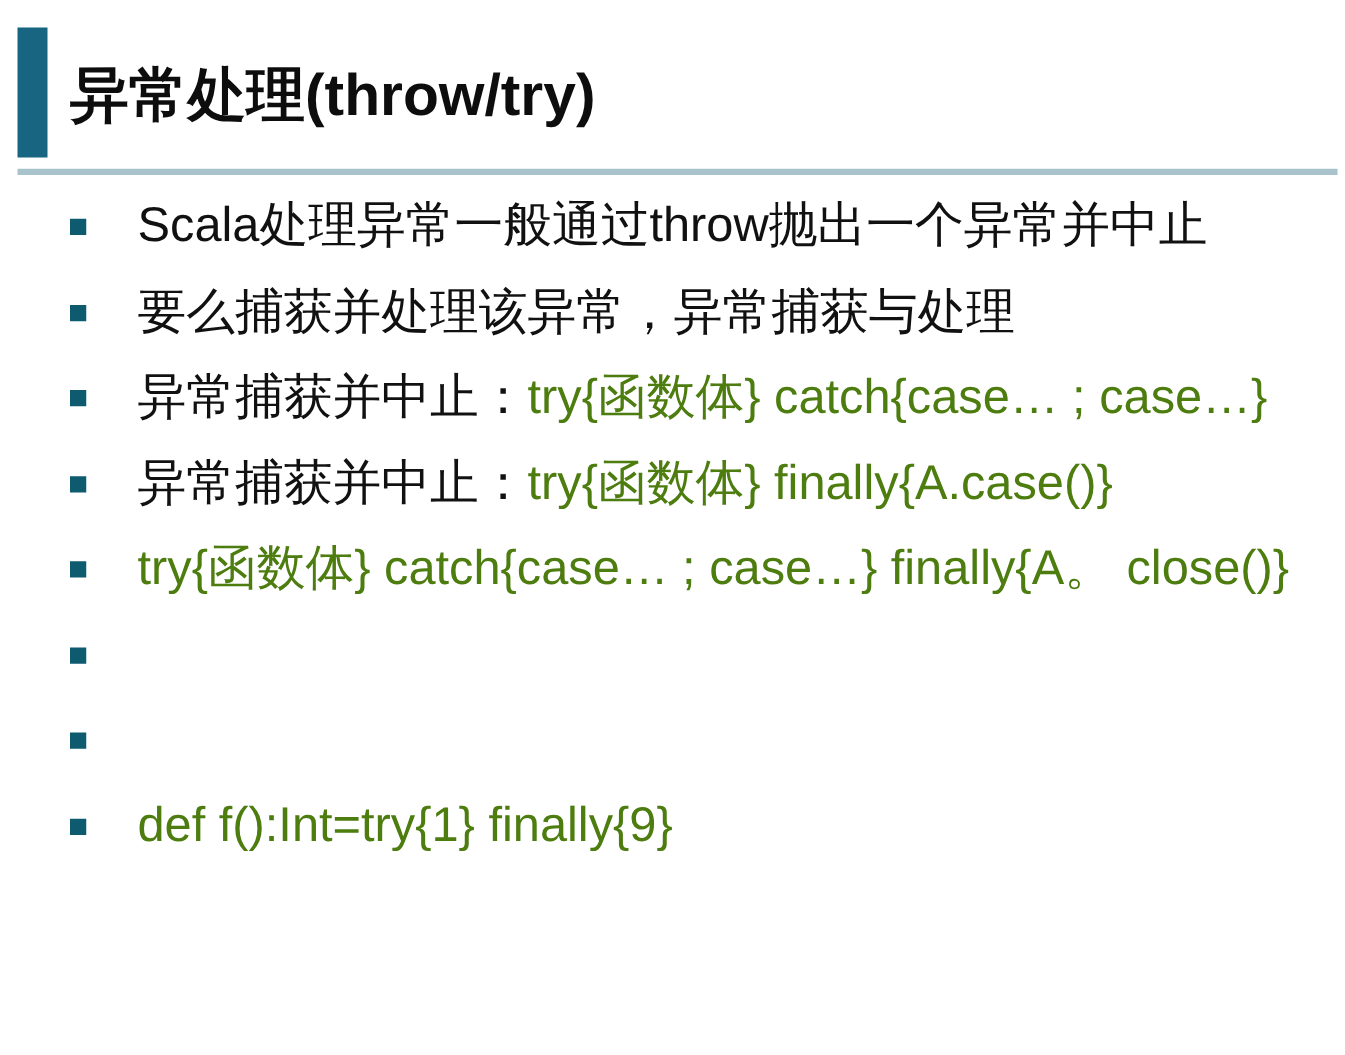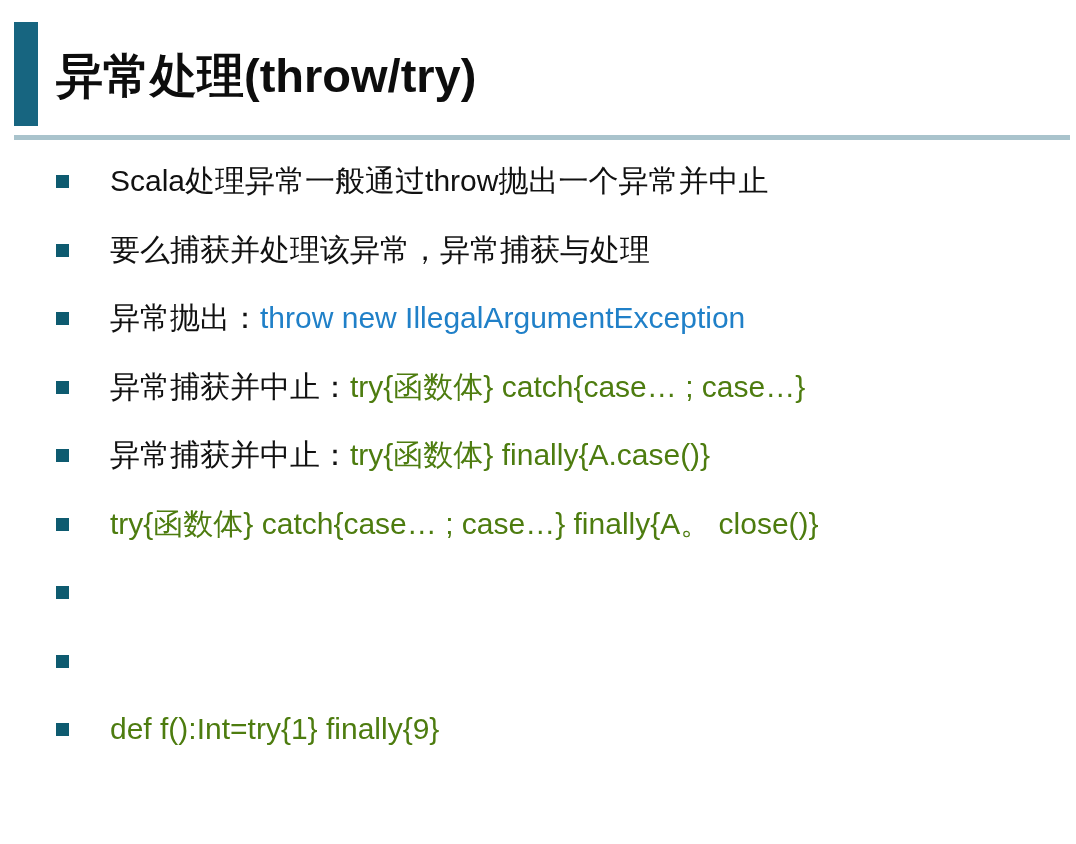--- a/index.html
+++ b/index.html
@@ -84,21 +84,21 @@
     height: 13px;
     background: #0e5b70;
     flex: none;
   }
   .bullet-text {
     position: absolute;
     left: 110px;
     top: 0;
     height: 68.5px;
     line-height: 68.5px;
-    font-size: 30px;
+    font-size: 39px;
     color: #111111;
     white-space: nowrap;
   }
   .bullet-text .seg-black { color: #111111; }
   .bullet-text .seg-blue  { color: #2080c8; }
   .bullet-text .seg-red   { color: #4d7c0f; }
 </style>
 </head>
 <body>
 
@@ -114,24 +114,20 @@
       <div class="bullet-row">
         <div class="bullet-marker"></div>
         <div class="bullet-text"><span class="seg-black">Scala处理异常一般通过throw抛出一个异常并中止</span></div>
       </div>
       <div class="bullet-row">
         <div class="bullet-marker"></div>
         <div class="bullet-text"><span class="seg-black">要么捕获并处理该异常，异常捕获与处理</span></div>
       </div>
       <div class="bullet-row">
         <div class="bullet-marker"></div>
-        <div class="bullet-text"><span class="seg-black">异常抛出：</span><span class="seg-blue">throw new IllegalArgumentException</span></div>
-      </div>
-      <div class="bullet-row">
-        <div class="bullet-marker"></div>
         <div class="bullet-text"><span class="seg-black">异常捕获并中止：</span><span class="seg-red">try{函数体} catch{case… ; case…}</span></div>
       </div>
       <div class="bullet-row">
         <div class="bullet-marker"></div>
         <div class="bullet-text"><span class="seg-black">异常捕获并中止：</span><span class="seg-red">try{函数体} finally{A.case()}</span></div>
       </div>
       <div class="bullet-row">
         <div class="bullet-marker"></div>
         <div class="bullet-text"><span class="seg-red">try{函数体} catch{case… ; case…} finally{A。 close()}</span></div>
       </div>

